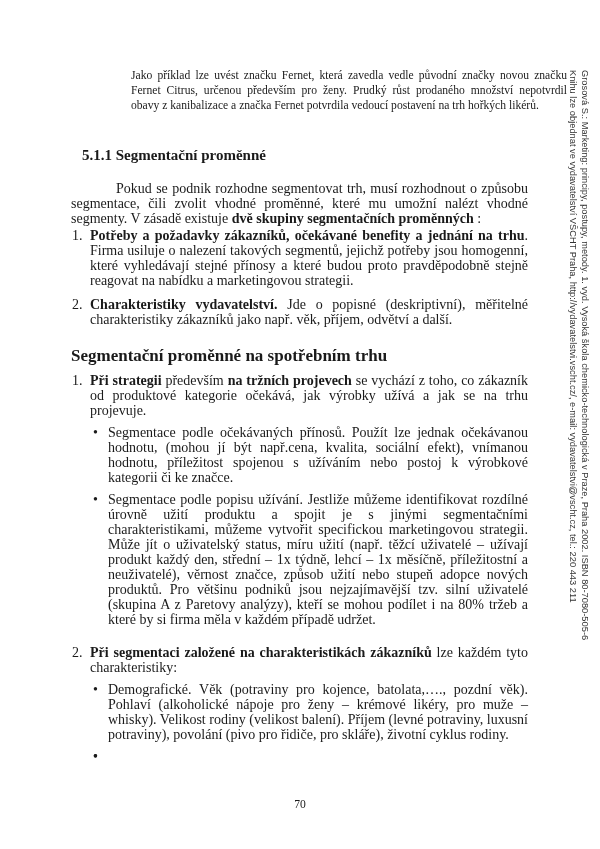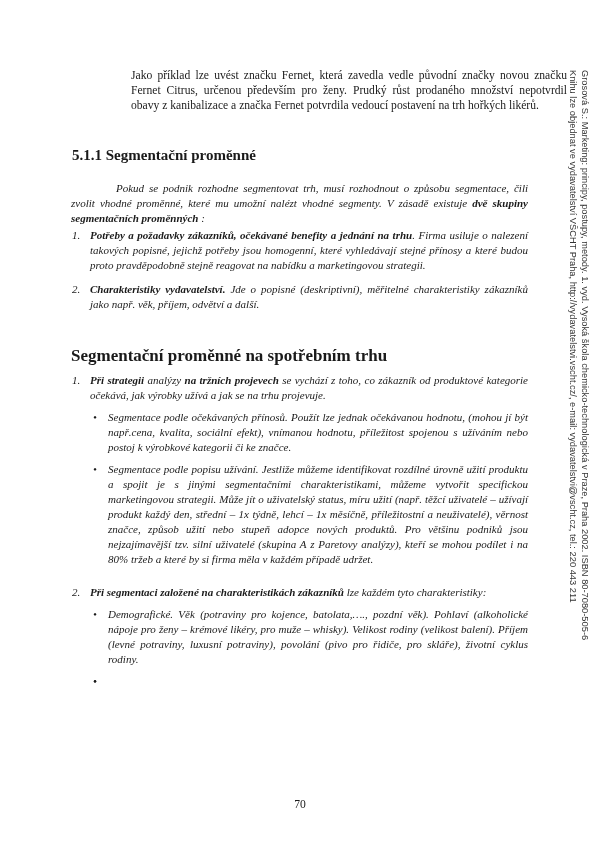--- a/index.html
+++ b/index.html
@@ -1,24 +1,24 @@
 <!DOCTYPE html>
 <html><head>
 <meta charset="utf-8">
 <style>
   html, body { margin:0; padding:0; background:#ffffff; }
   body { width:600px; height:849px; position:relative; overflow:hidden;
          font-family:"Liberation Serif", "DejaVu Serif", serif; color:#1a1a1a; }
   .page { position:absolute; left:0; top:0; width:600px; height:849px; }
   p { margin:0; }
-  .txt { font-size:11px; line-height:15px; text-align:justify;font-style:italic; }
+  .txt { font-size:14px; line-height:15px; text-align:justify; }
 
   .intro { position:absolute; left:91px; top:68px; width:436px; 
            font-size:11.6px; line-height:15px; text-align:justify;margin-left:40px; }
-  .heading { position:absolute; left:72px; top:147px; font-weight:bold; font-size:15px; }
+  .heading { position:absolute; left:82px; top:147px; font-weight:bold; font-size:15px; }
   .para1 { position:absolute; left:71px; top:181px; width:457px; }
   .para1 .indent { text-indent:45px; display:block; }
 
   .ol { position:absolute; left:71px; width:457px; }
   .li { position:relative; padding-left:19px; }
   .li .num { position:absolute; left:1px; top:0; }
   .li-gap { margin-top:9px; }
 
   .subheading { position:absolute; left:71px; top:346px; font-weight:bold; font-size:17px; }
 
@@ -45,34 +45,34 @@
 
   <div class="heading">5.1.1 Segmentační proměnné</div>
 
   <p class="para1 txt">
     <span class="indent"><span>Pokud se podnik rozhodne segmentovat trh, musí rozhodnout o způsobu segmentace, čili zvolit  vhodné proměnné, které mu umožní nalézt vhodné segmenty. V zásadě existuje </span><b>dvě skupiny segmentačních proměnných</b><span> :</span></span>
   </p>
 
   <div class="ol txt" style="top:228px;">
     <div class="li">
       <span class="num">1.</span>
-      <b>Potřeby a požadavky zákazníků, očekávané benefity a jednání na trhu</b><span>. Firma usiluje o nalezení takových popisné, jejichž potřeby jsou homogenní, které vyhledávají stejné přínosy a které budou proto pravděpodobně stejně reagovat na nabídku a marketingovou strategii.</span>
+      <b>Potřeby a požadavky zákazníků, očekávané benefity a jednání na trhu</b><span>. Firma usiluje o nalezení takových segmentů, jejichž potřeby jsou homogenní, které vyhledávají stejné přínosy a které budou proto pravděpodobně stejně reagovat na nabídku a marketingovou strategii.</span>
     </div>
     <div class="li li-gap">
       <span class="num">2.</span>
       <b>Charakteristiky vydavatelství.</b><span> Jde o popisné (deskriptivní), měřitelné charakteristiky zákazníků jako např. věk, příjem, odvětví a další.</span>
     </div>
   </div>
 
   <div class="subheading">Segmentační proměnné na spotřebním trhu</div>
 
   <div class="ol txt" style="top:373px;">
     <div class="li">
       <span class="num">1.</span>
-      <b>Při strategii</b><span> analýzy  </span><b>na tržních projevech</b><span> se vychází z toho, co zákazník od produktové kategorie očekává,  jak výrobky užívá a jak se na trhu projevuje.</span>
+      <b>Při strategii</b><span> především  </span><b>na tržních projevech</b><span> se vychází z toho, co zákazník od produktové kategorie očekává,  jak výrobky užívá a jak se na trhu projevuje.</span>
       <div class="ul">
         <div class="bli">
           <span class="dot">•</span>
           <span>Segmentace podle očekávaných přínosů. Použít lze jednak očekávanou  hodnotu, (mohou jí být např.cena, kvalita, sociální efekt), vnímanou  hodnotu, příležitost spojenou s užíváním nebo postoj k výrobkové kategorii či ke značce.</span>
         </div>
         <div class="bli">
           <span class="dot">•</span>
           <span>Segmentace podle popisu užívání. Jestliže můžeme identifikovat rozdílné úrovně užití produktu a spojit je s jinými segmentačními charakteristikami, můžeme vytvořit specifickou marketingovou strategii. Může jít o uživatelský status, míru užití (např. těžcí uživatelé – užívají produkt každý den, střední – 1x týdně, lehcí – 1x měsíčně, příležitostní a neuživatelé), věrnost značce, způsob užití nebo stupeň adopce nových produktů. Pro většinu podniků jsou nejzajímavější tzv. silní uživatelé (skupina A z Paretovy analýzy), kteří se mohou podílet i na 80% tržeb a které by si firma měla v každém případě udržet.</span>
         </div>
       </div>

